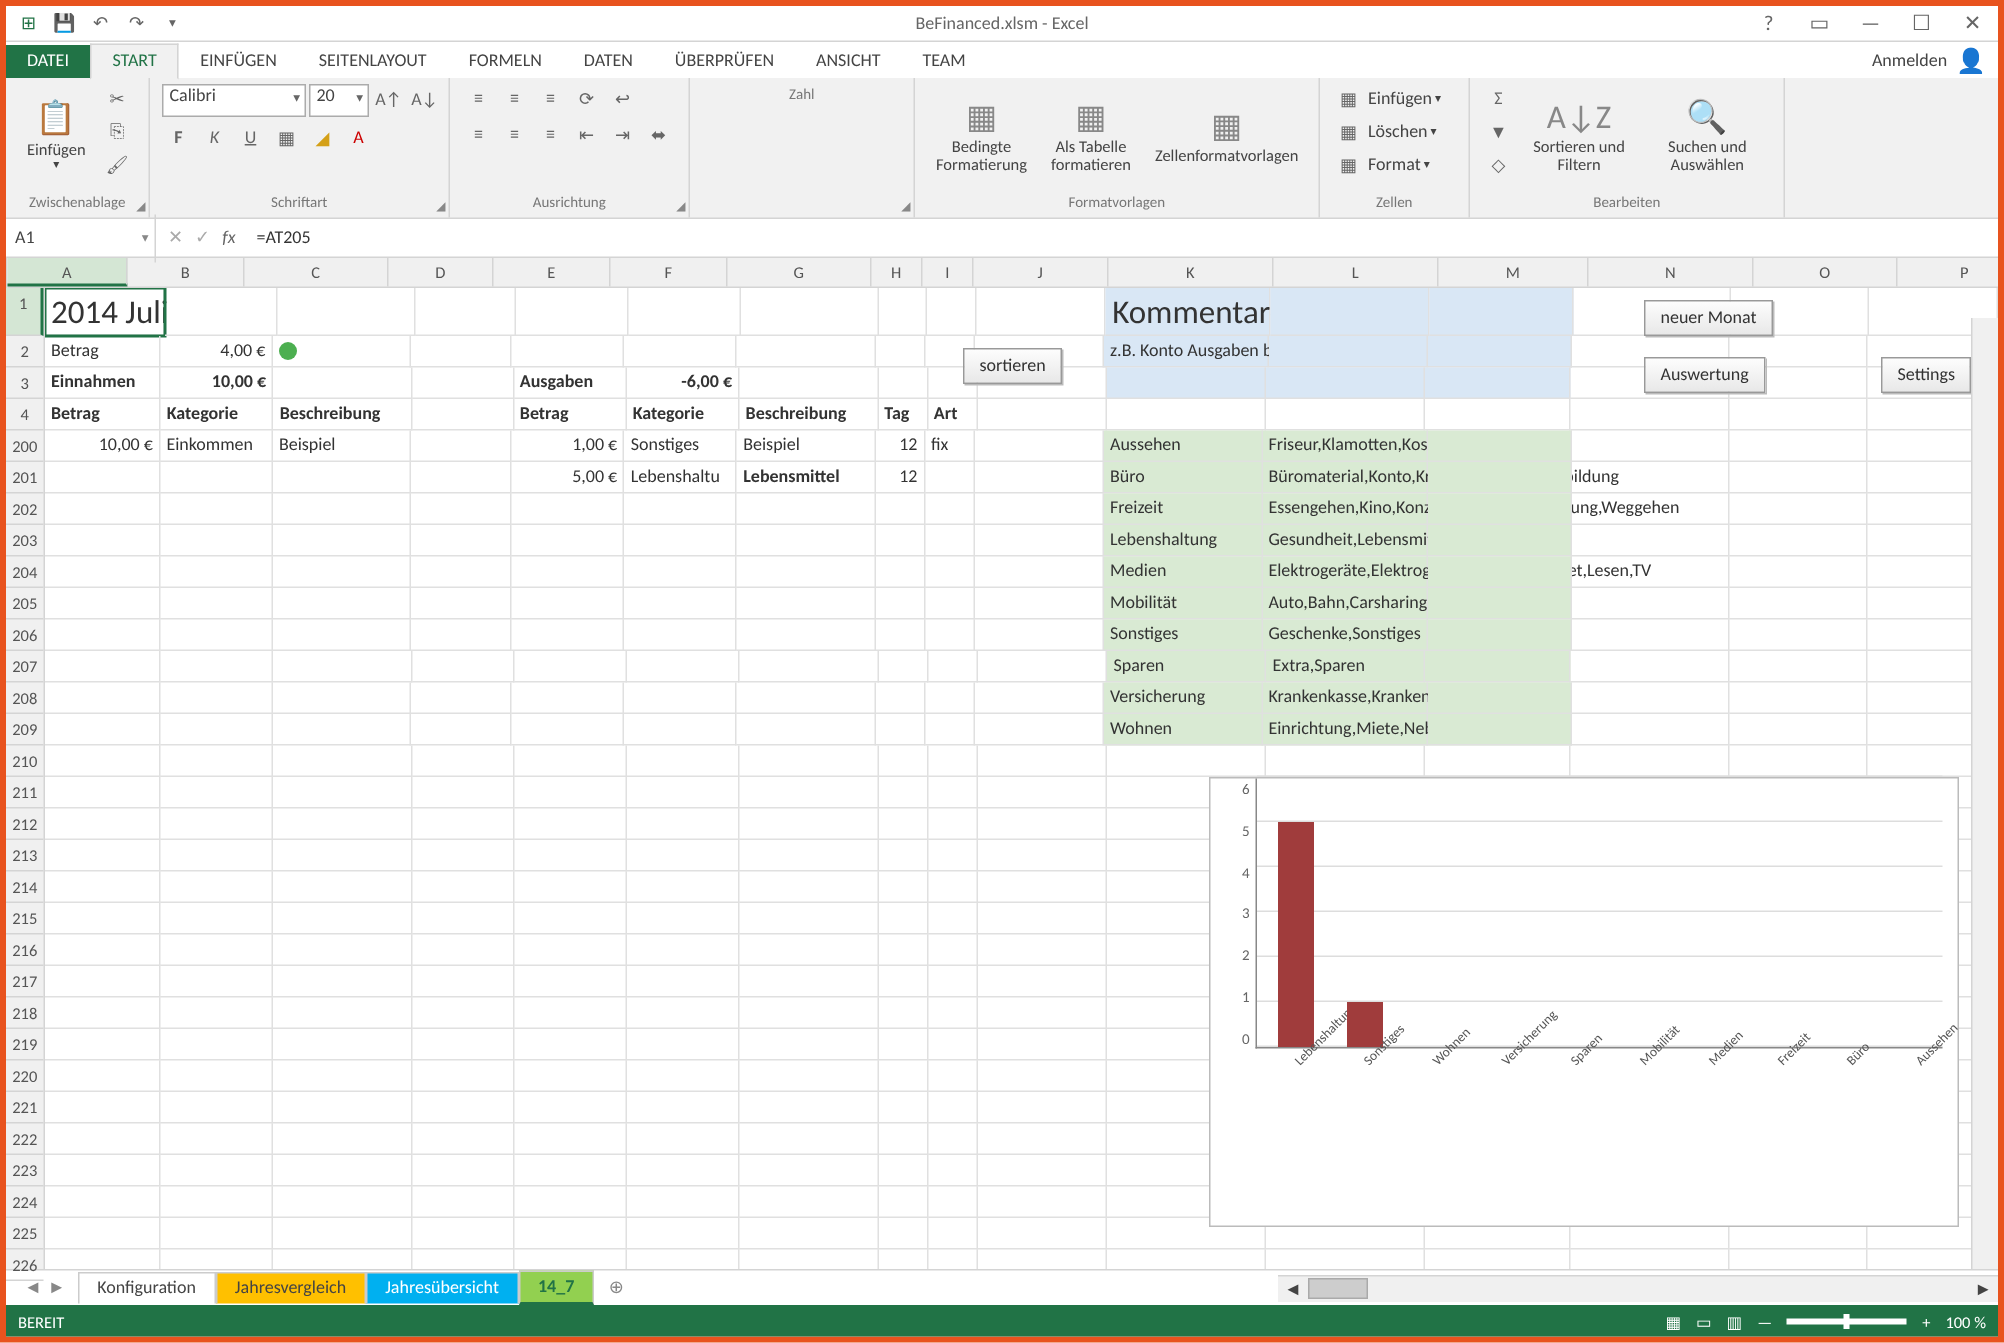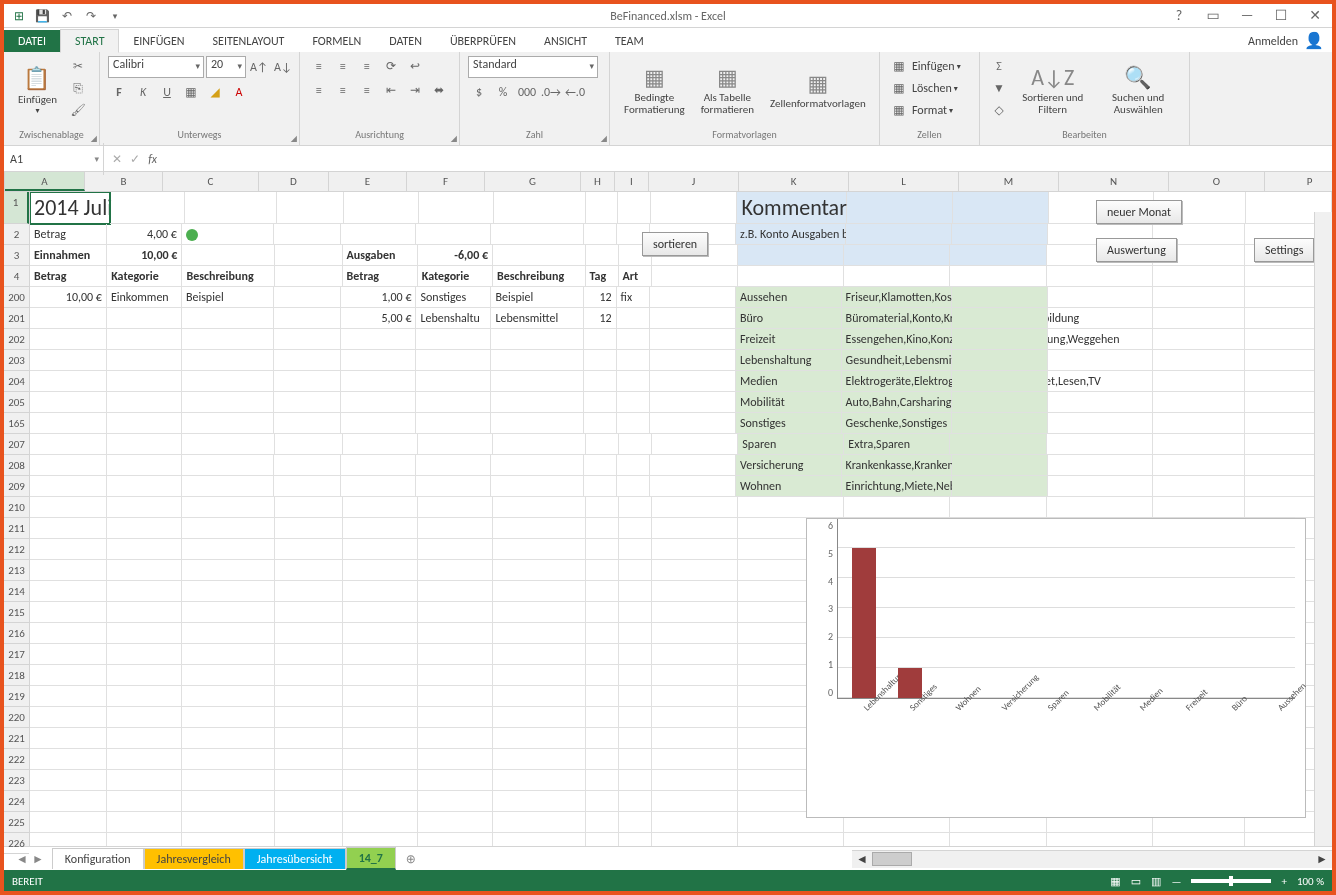--- a/index.html
+++ b/index.html
@@ -140,21 +140,21 @@
       <div class="font-row">
         <div class="mini" style="font-weight:bold">F</div>
         <div class="mini" style="font-style:italic">K</div>
         <div class="mini" style="text-decoration:underline">U</div>
         <div class="mini">▦</div>
         <div class="mini" style="color:#d4a017">◢</div>
         <div class="mini" style="color:#c00">A</div>
       </div>
     </div>
       </div>
-    <div class="rgroup-label">Unterwegs</div>
+    <div class="rgroup-label">Schriftart</div>
     <div class="dlauncher">◢</div>
   </div>
   <div class="rgroup" style="width:160px">
     <div class="rgroup-body">
         <div class="col" style="gap:4px">
       <div class="font-row">
         <div class="mini">≡</div>
             <div class="mini">≡</div>
             <div class="mini">≡</div>
         <div class="mini">⟳</div>
@@ -167,32 +167,20 @@
         <div class="mini">⇤</div>
             <div class="mini">⇥</div>
         <div class="mini">⬌</div>
       </div>
     </div>
       </div>
     <div class="rgroup-label">Ausrichtung</div>
     <div class="dlauncher">◢</div>
   </div>
   <div class="rgroup" style="width:150px">
-    <div class="rgroup-body">
-        <div class="col" style="gap:4px">
-      <div class="font-sel dd" style="width:130px">Standard</div>
-      <div class="font-row">
-        <div class="mini">$</div>
-            <div class="mini">%</div>
-            <div class="mini">000</div>
-        <div class="mini">.0→</div>
-            <div class="mini">←.0</div>
-      </div>
-    </div>
-      </div>
     <div class="rgroup-label">Zahl</div>
     <div class="dlauncher">◢</div>
   </div>
   <div class="rgroup" style="width:270px">
     <div class="rgroup-body">
       <div class="big-btn">
           <div class="ic">▦</div>
           <span>Bedingte Formatierung</span>
         </div>
       <div class="big-btn">
@@ -248,20 +236,21 @@
   </div>
 </div>
 
 <div class="formula-row">
   <div class="name-box">A1</div>
   <div class="fx-icons">
     <span>✕</span>
     <span>✓</span>
     <span class="fx">fx</span>
   </div>
+  <div class="formula-input">=AT205</div>
 </div>
 
 <div style="display:flex">
   <div class="corner"></div>
   <div class="col-hdrs" id="colhdrs" style="flex:1">
       <div class="ch sel" style="width: 80px;">A</div>
       <div class="ch" style="width: 78px;">B</div>
       <div class="ch" style="width: 96px;">C</div>
       <div class="ch" style="width: 70px;">D</div>
       <div class="ch" style="width: 78px;">E</div>
@@ -283,21 +272,21 @@
       <div class="rh sel" style="height: 32px;">1</div>
       <div class="rh">2</div>
       <div class="rh">3</div>
       <div class="rh">4</div>
       <div class="rh">200</div>
       <div class="rh">201</div>
       <div class="rh">202</div>
       <div class="rh">203</div>
       <div class="rh">204</div>
       <div class="rh">205</div>
-      <div class="rh">165</div>
+      <div class="rh">206</div>
       <div class="rh">207</div>
       <div class="rh">208</div>
       <div class="rh">209</div>
       <div class="rh">210</div>
       <div class="rh">211</div>
       <div class="rh">212</div>
       <div class="rh">213</div>
       <div class="rh">214</div>
       <div class="rh">215</div>
       <div class="rh">216</div>
@@ -404,21 +393,21 @@
           <div class="cell" style="width: 96px;"></div>
           <div class="cell" style="width: 90px;"></div>
         </div>
         <div class="row">
           <div class="cell" style="width: 80px;"></div>
           <div class="cell" style="width: 78px;"></div>
           <div class="cell" style="width: 96px;"></div>
           <div class="cell" style="width: 70px;"></div>
           <div class="cell r" style="width: 78px;">5,00 €</div>
           <div class="cell" style="width: 78px;">Lebenshaltu</div>
-          <div class="cell" style="width: 96px;">Lebensmittel</div>
+          <div class="cell" style="width: 96px; font-weight: bold;">Lebensmittel</div>
           <div class="cell r" style="width: 34px;">12</div>
           <div class="cell" style="width: 34px;"></div>
           <div class="cell" style="width: 90px;"></div>
           <div class="cell greenbg" style="width: 110px;">Büro</div>
           <div class="cell greenbg" style="width: 110px;">Büromaterial,Konto,Kreditkarte,Post,Ausbildung</div>
           <div class="cell greenbg" style="width: 100px;"></div>
           <div class="cell" style="width: 110px;"></div>
           <div class="cell" style="width: 96px;"></div>
           <div class="cell" style="width: 90px;"></div>
         </div>

